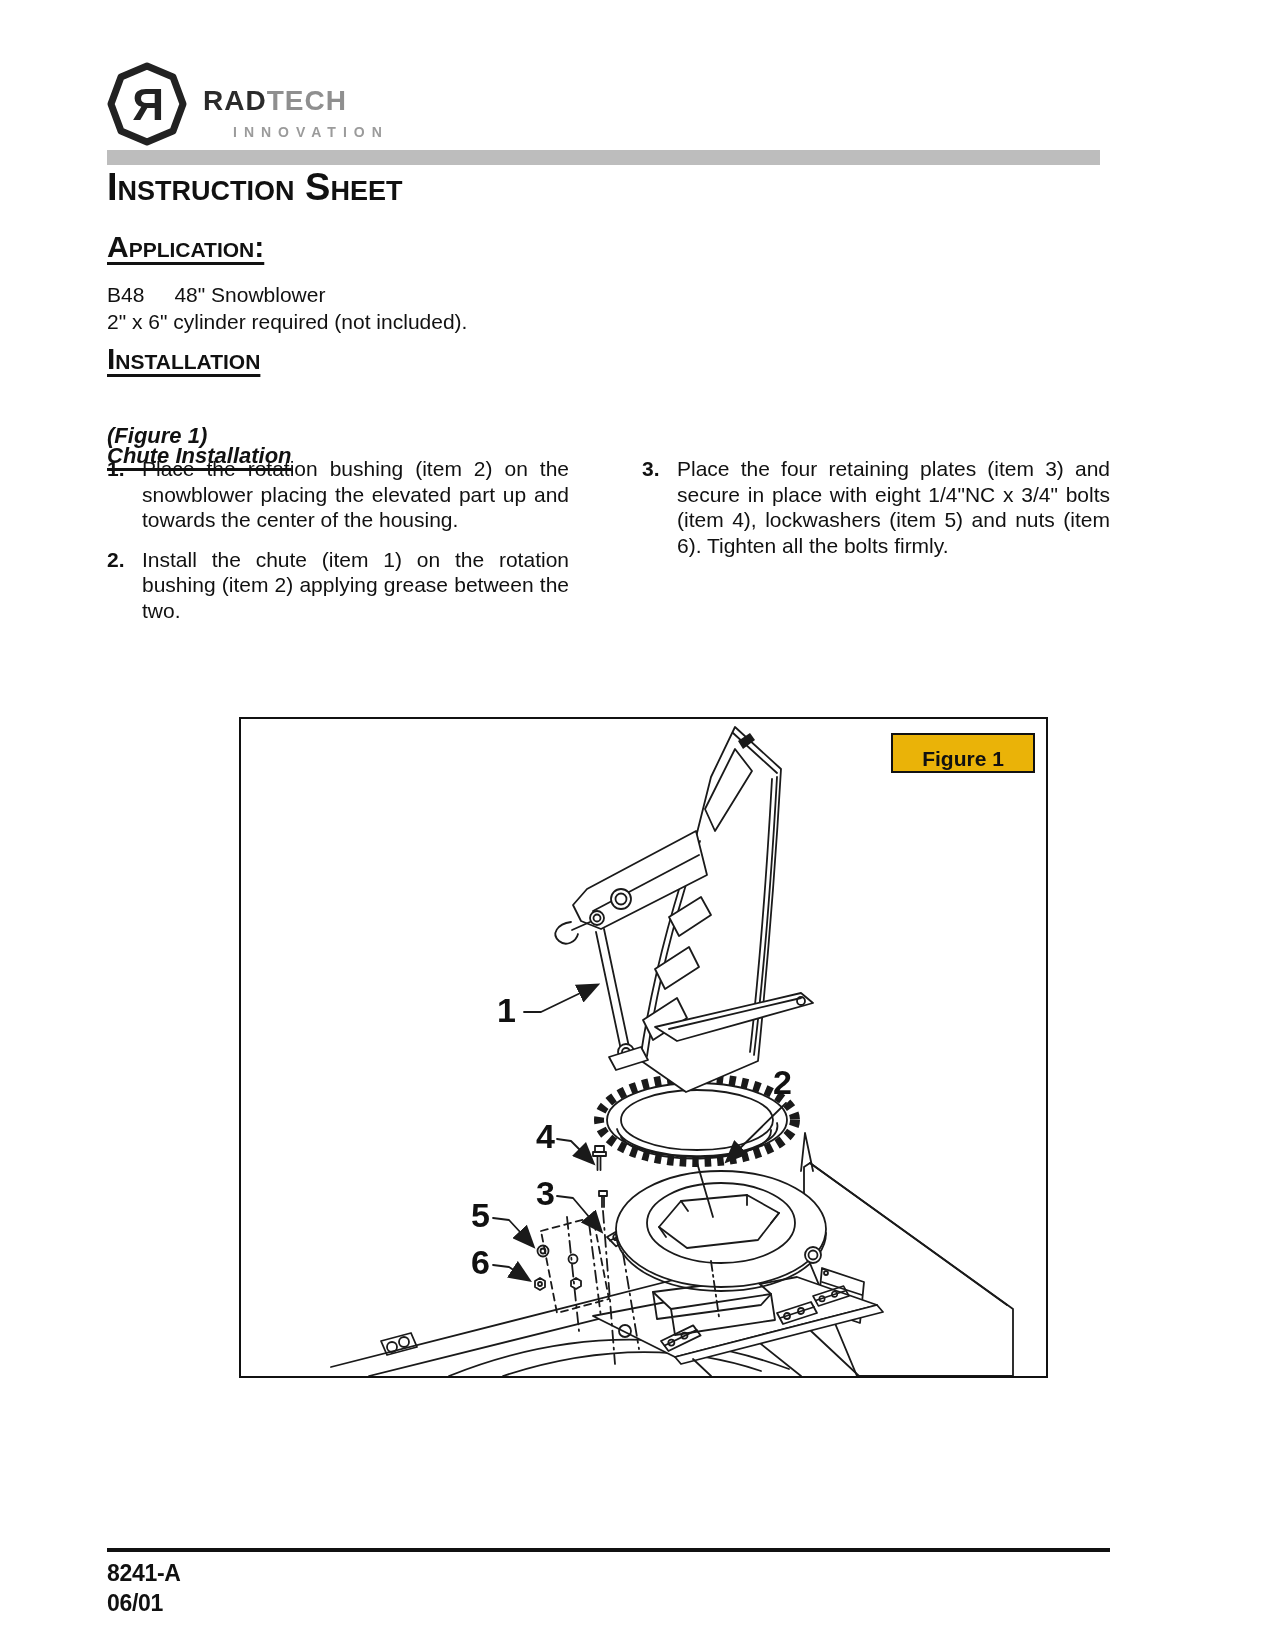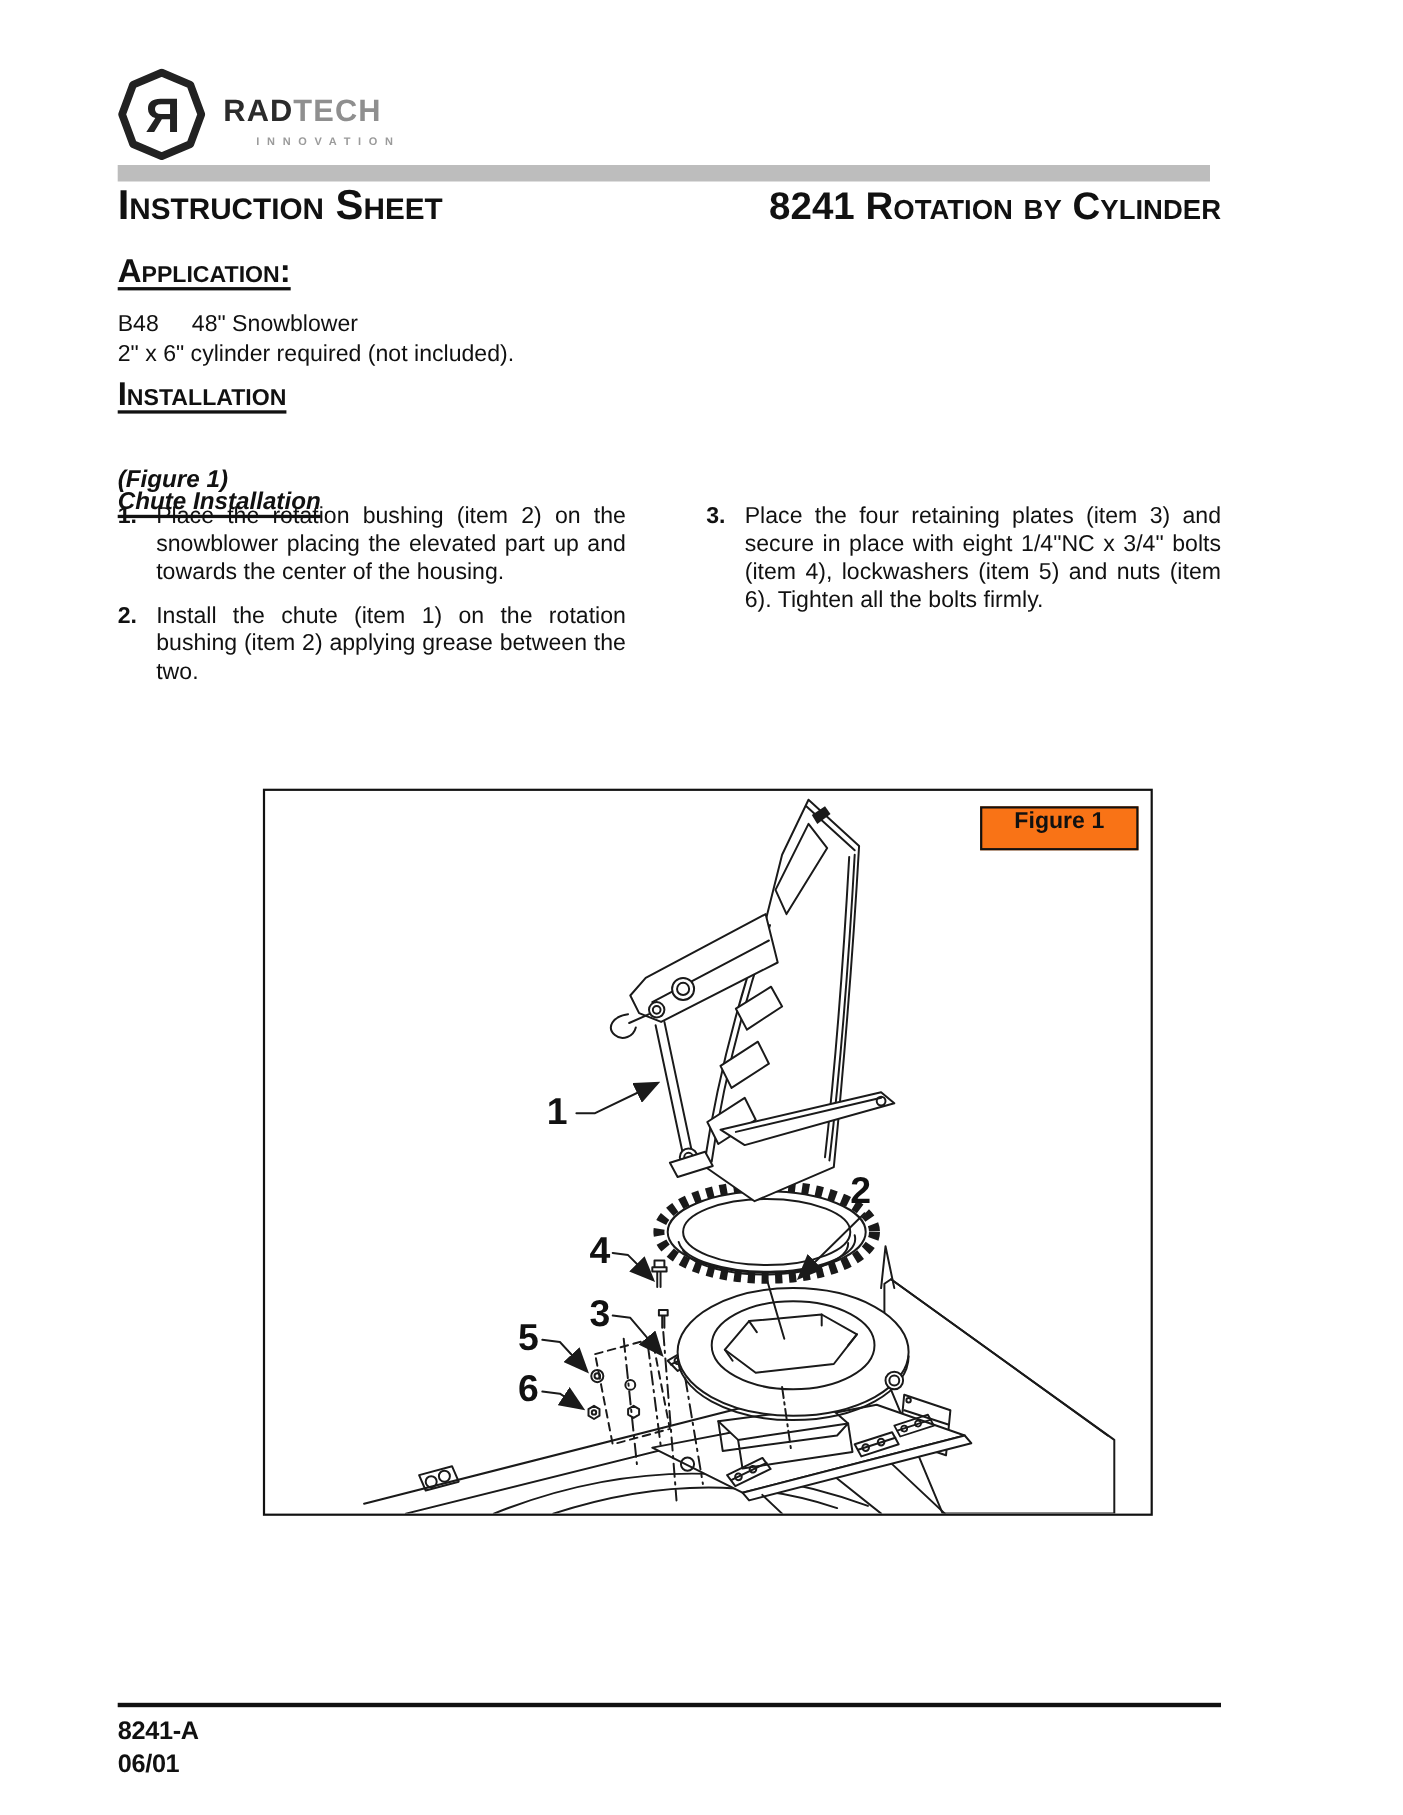--- a/index.html
+++ b/index.html
@@ -11,21 +11,21 @@
   .abs{position:absolute;}
   .sc{font-variant:small-caps;}
   .u{text-decoration:underline;text-decoration-thickness:2.5px;text-underline-offset:5px;}
   
   .logo{left:107px;top:62px;display:flex;align-items:flex-start;}
   .badge{width:80px;height:84px;}
   .wordmark{margin-left:16px;padding-top:18px;}
   .brand{font-size:28px;font-weight:bold;letter-spacing:1px;line-height:42px;}
   .brand-rad{color:#2b2b2b;}
   .brand-tech{color:#8f8f8f;}
-  .tagline{font-size:10px;font-weight:bold;letter-spacing:7px;color:#9b9b9b;padding-left:30px;margin-top:2px;}
+  .tagline{font-size:14px;font-weight:bold;letter-spacing:7px;color:#9b9b9b;padding-left:30px;margin-top:2px;}
   .graybar{left:107px;top:150px;width:993px;height:15px;background:#bdbdbd;}
   
   .titlerow{left:107px;top:166px;width:1003px;display:flex;justify-content:space-between;align-items:baseline;}
   .doc-type{font-size:38px;font-weight:bold;}
   .prod-title{font-size:35px;font-weight:bold;text-align:right;}
   .h2{font-size:30px;font-weight:bold;}
   .h3{font-size:22px;font-weight:bold;font-style:italic;line-height:28px;}
   .body-text{font-size:21px;line-height:27px;}
   .model-gap{display:inline-block;width:30px;}
   
@@ -34,21 +34,21 @@
   .steps .col-gap{width:73px;}
   .steps .col-r{width:468px;}
   .step{display:flex;margin-bottom:14px;font-size:21px;line-height:25.5px;}
   .step .num{width:35px;flex:none;font-weight:bold;}
   .step .txt{flex:1;text-align:justify;}
   
   .figure-frame{left:239px;top:717px;width:805px;height:657px;border:2px solid #111;}
   .figure-frame svg{display:block;}
   .figure-label-box{
     position:absolute;left:650px;top:14px;width:140px;height:36px;border:2px solid #111;
-    display:flex;align-items:flex-start;justify-content:center;font-size:21px;font-weight:bold;background:#f97316;
+    display:flex;align-items:flex-end;justify-content:center;font-size:21px;font-weight:bold;background:#eab308;
   }
   
   .footer-rule{left:107px;top:1548px;width:1003px;height:4px;background:#111;}
   .footer-text{left:107px;top:1558px;font-size:23px;font-weight:bold;line-height:30px;letter-spacing:-0.3px;}
   .dwg{stroke:#1a1a1a;fill:none;stroke-width:1.8;stroke-linejoin:round;stroke-linecap:round;}
   .dwg-w{stroke:#1a1a1a;fill:#fff;stroke-width:1.8;stroke-linejoin:round;}
   .callout{font-size:34px;font-weight:bold;fill:#111;font-family:"Liberation Sans",sans-serif;}
 </style>
 </head>
 <body>
@@ -65,21 +65,20 @@
         <span class="brand-rad">RAD</span><span class="brand-tech">TECH</span>
       </div>
       <div class="tagline">INNOVATION</div>
     </div>
   </div>
 
   <div class="abs graybar"></div>
 
   <div class="abs titlerow">
     <div class="doc-type sc">Instruction Sheet</div>
-    <div class="prod-title sc">8241 Rotation by Cylinder</div>
   </div>
 
   <div class="abs h2 sc u" style="left:107px;top:230px;">Application:</div>
   <div class="abs body-text" style="left:107px;top:281px;">
     <span>B48</span><span class="model-gap"></span><span>48" Snowblower</span>
   </div>
   <div class="abs body-text" style="left:107px;top:308px;">2" x 6" cylinder required (not included).</div>
 
   <div class="abs h2 sc u" style="left:107px;top:342px;">Installation</div>
   <div class="abs h3 u" style="left:107px;top:394px;margin-top:48px;">Chute Installation</div>

